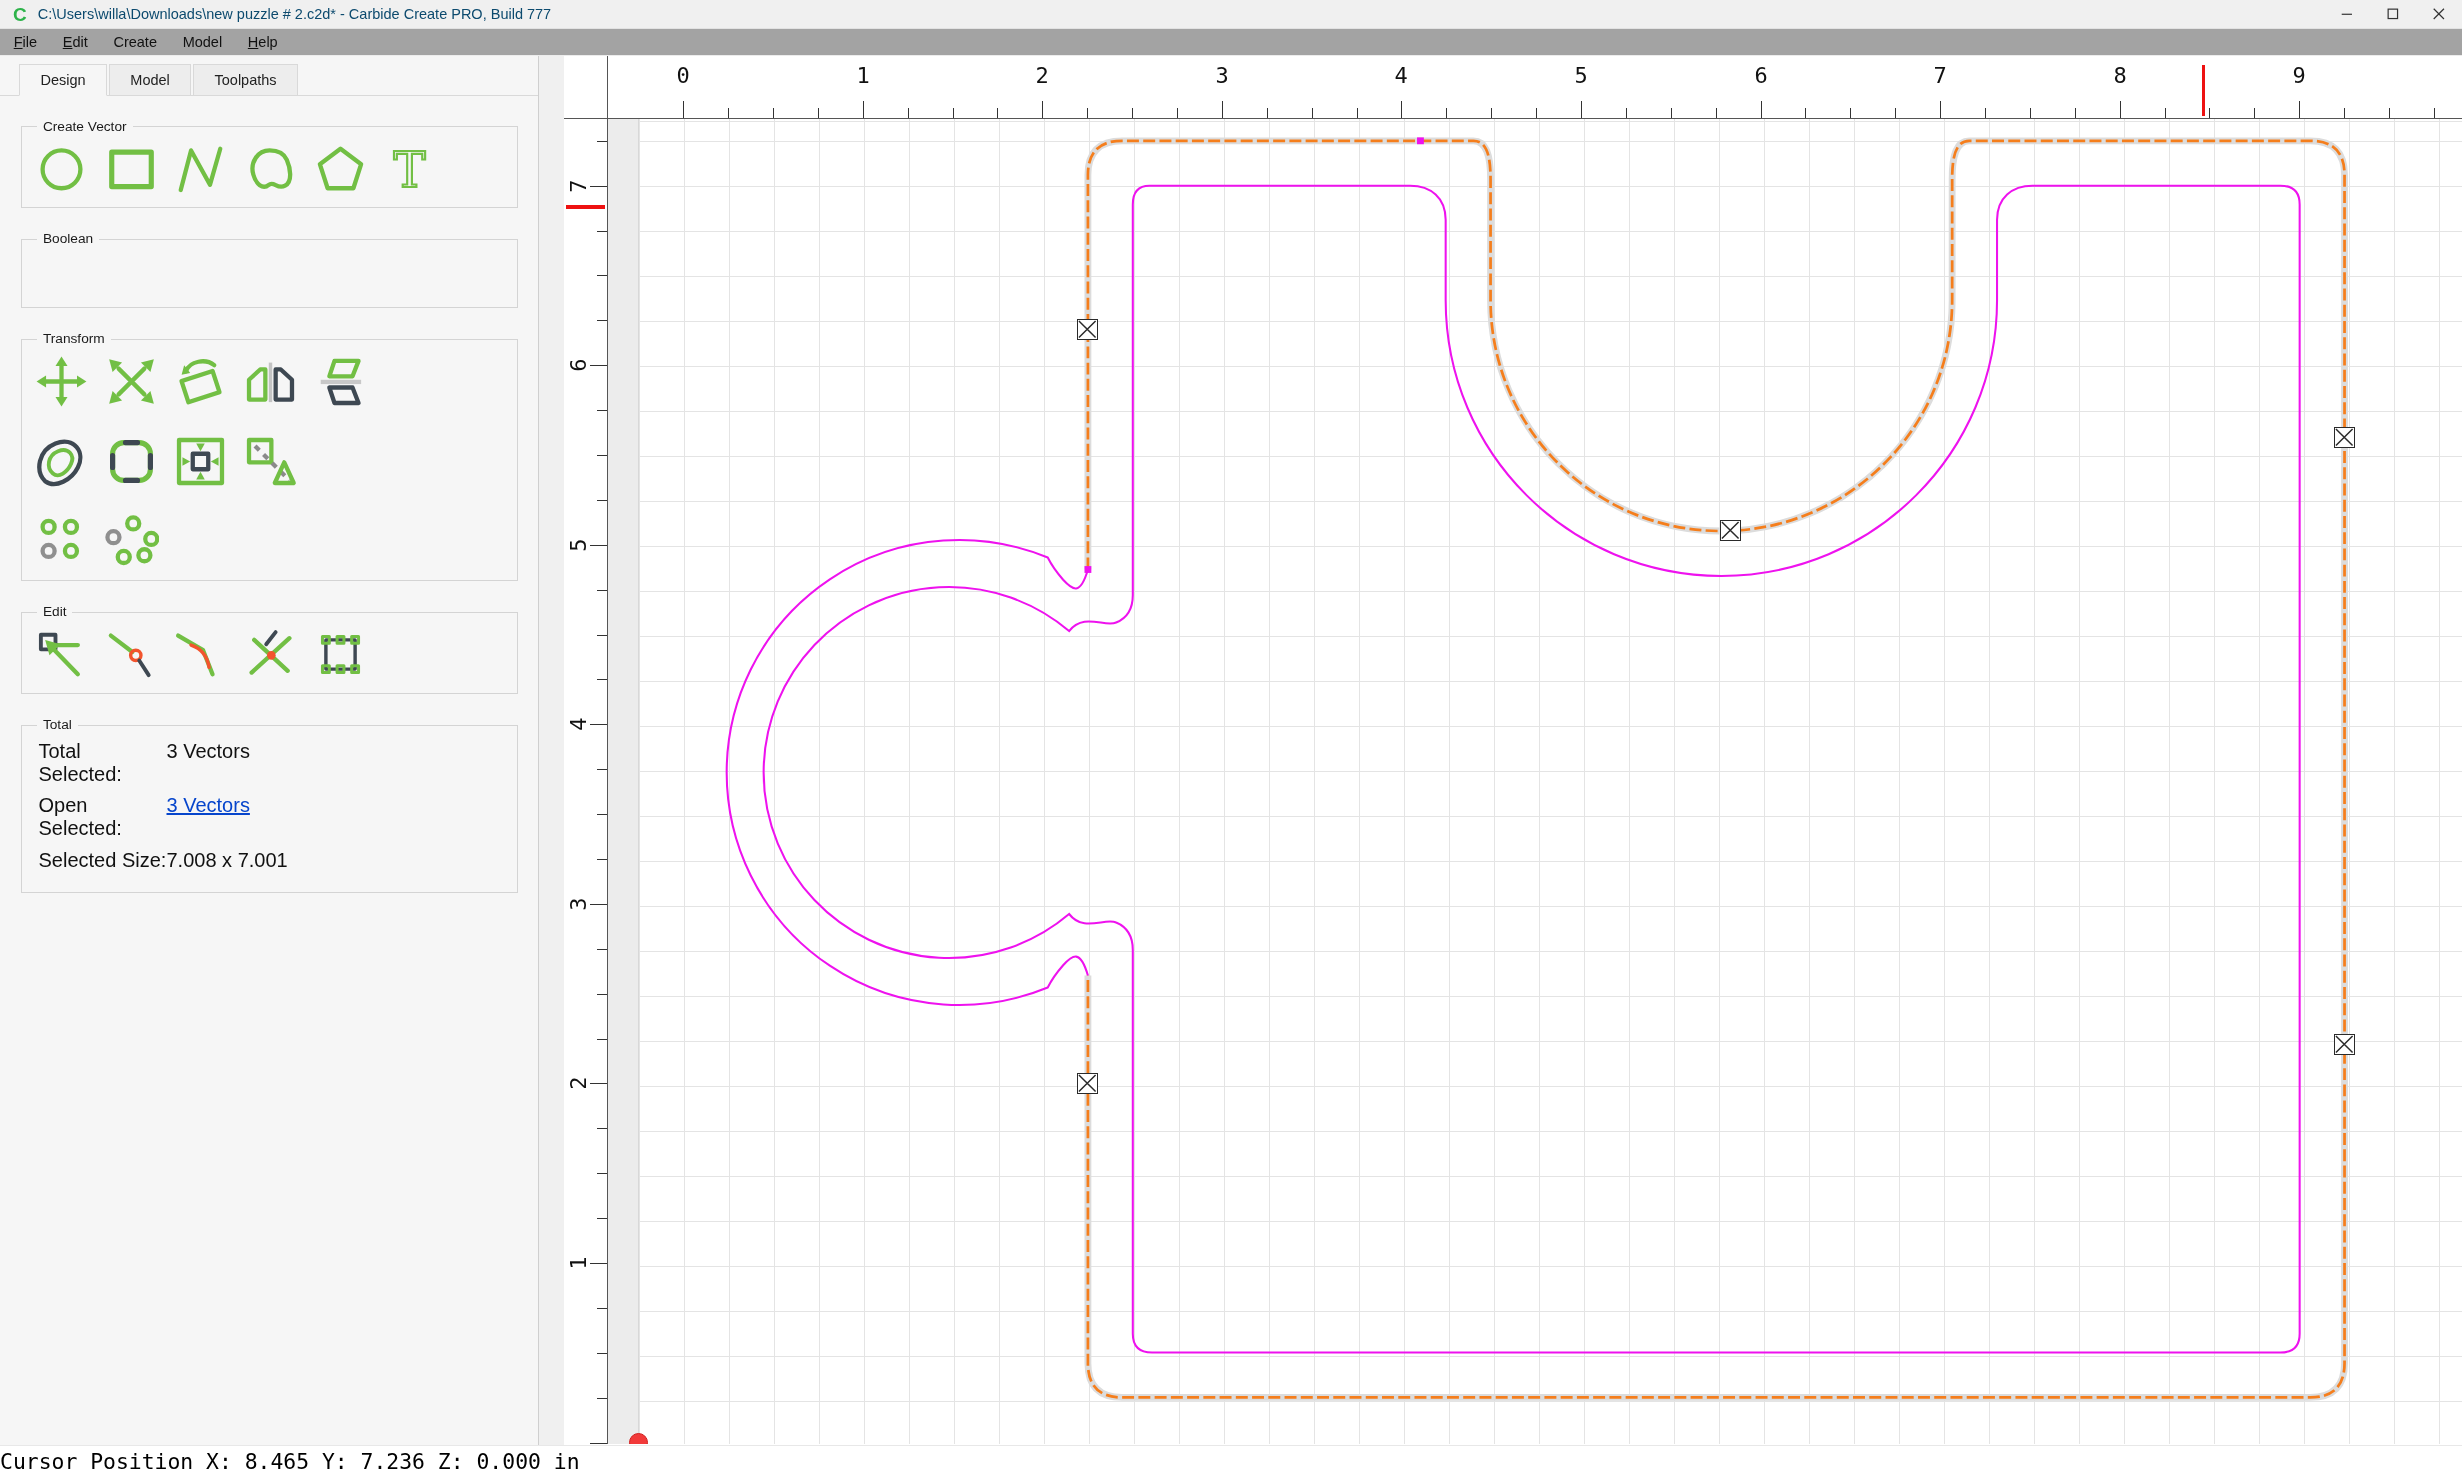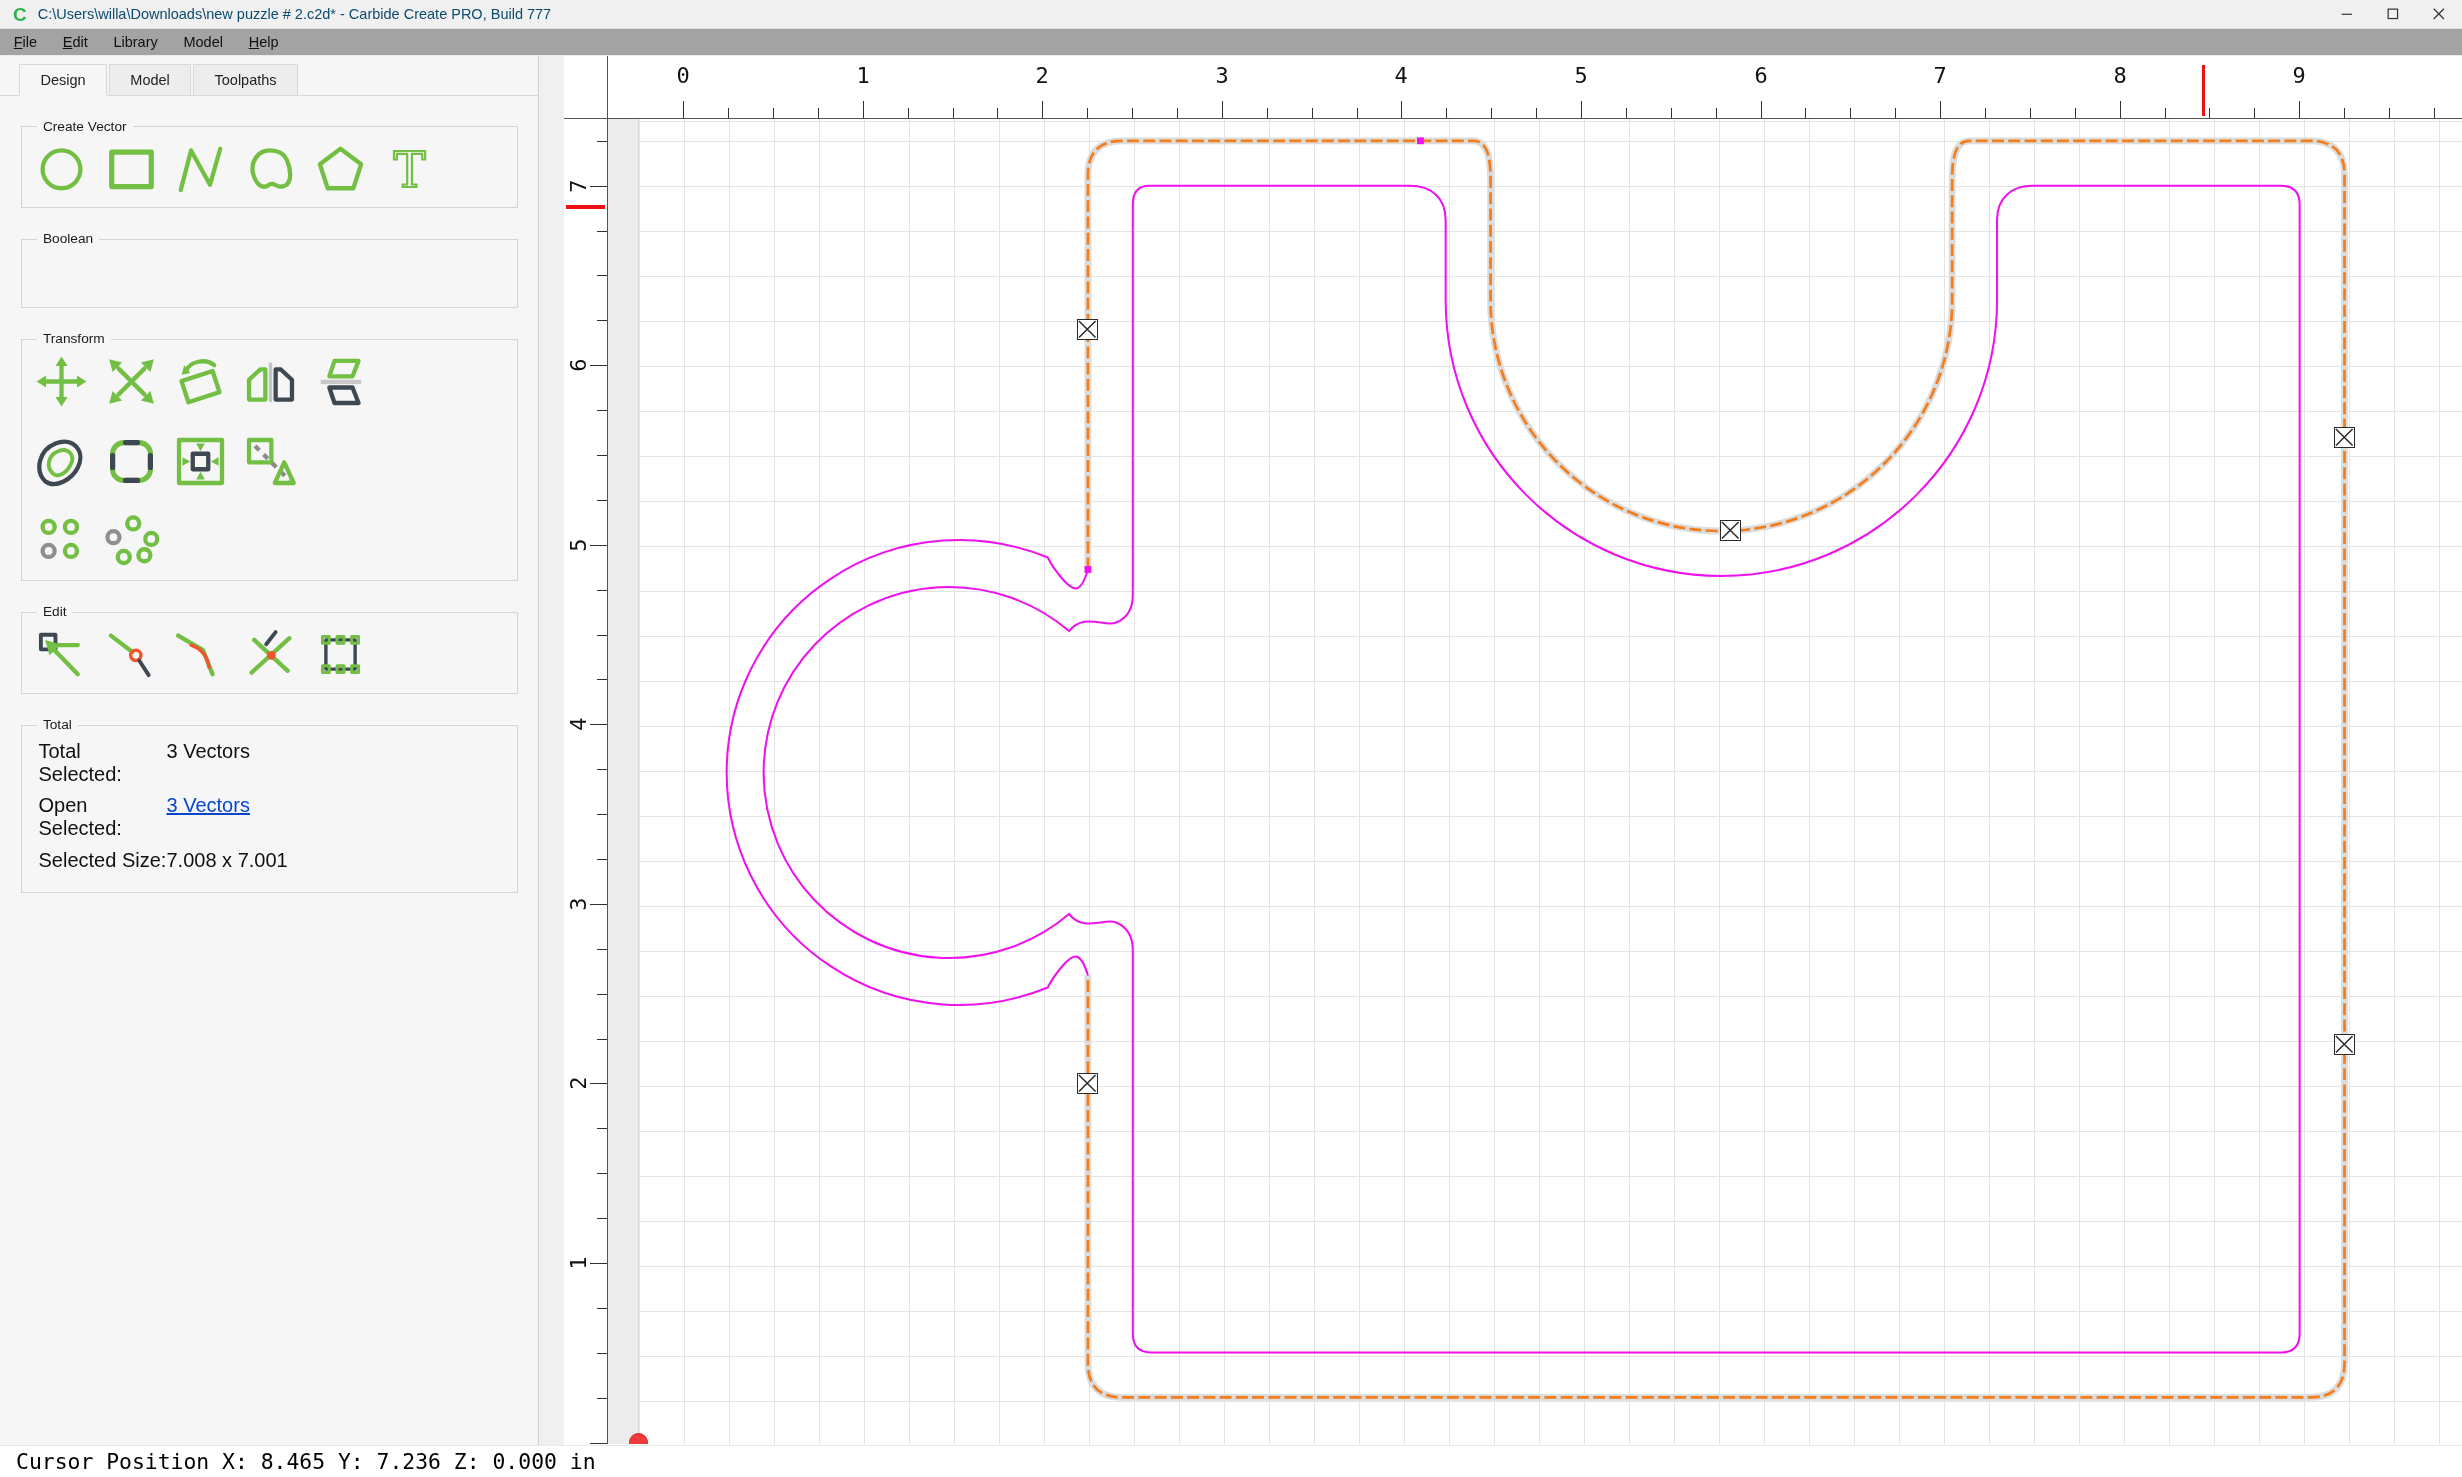--- a/index.html
+++ b/index.html
@@ -84,21 +84,21 @@
   .p-halo{stroke:var(--halo);stroke-width:8;fill:none;}
   .p-orange{stroke:var(--sel-orange);stroke-width:3.2;fill:none;stroke-dasharray:14 5;}
   .p-magenta{stroke:var(--magenta);stroke-width:2.4;fill:none;}
   .node-sq{fill:var(--magenta);}
   .tabmarker{position:absolute;width:20.5px;height:20.5px;background:#fff;border:1.7px solid #2a2a2a;z-index:6;}
   .tabmarker svg{display:block;width:100%;height:100%;}
   .origin-dot{position:absolute;width:19px;height:19px;border-radius:50%;background:var(--origin);border:1.7px solid #d02020;z-index:5;}
 
   
   .statusbar{position:absolute;left:0;top:1445px;width:100%;height:32.5px;background:#fff;border-top:0.9px solid #e8e8e8;
-    display:flex;align-items:center;padding-left:16px;font-family:"DejaVu Sans Mono",monospace;font-size:21.4px;color:#000;}
+    display:flex;align-items:center;padding-left:0;font-family:"DejaVu Sans Mono",monospace;font-size:21.4px;color:#000;}
 </style>
 </head>
 <body>
 
 <div id="app">
 
   <div class="titlebar">
     <span class="app-icon">C</span>
     <span class="title-text">C:\Users\willa\Downloads\new puzzle # 2.c2d* - Carbide Create PRO, Build 777</span>
     <div class="win-controls">
@@ -116,21 +116,21 @@
         <svg width="13.7" height="13.7" viewBox="0 0 16 16">
             <path d="M2 2 L14 14 M14 2 L2 14" stroke="#333" stroke-width="1.4"></path>
           </svg>
       </div>
     </div>
   </div>
 
   <div class="menubar" id="menubar">
       <div class="menu-item"><u>F</u>ile</div>
       <div class="menu-item"><u>E</u>dit</div>
-      <div class="menu-item">Library</div>
+      <div class="menu-item">Create</div>
       <div class="menu-item">Model</div>
       <div class="menu-item"><u>H</u>elp</div>
     </div>
 
   <div class="left">
     <div class="panel-inner">
       <div class="tabbar" id="tabbar">
           <div class="tab active">Design</div>
           <div class="tab">Model</div>
           <div class="tab">Toolpaths</div>

